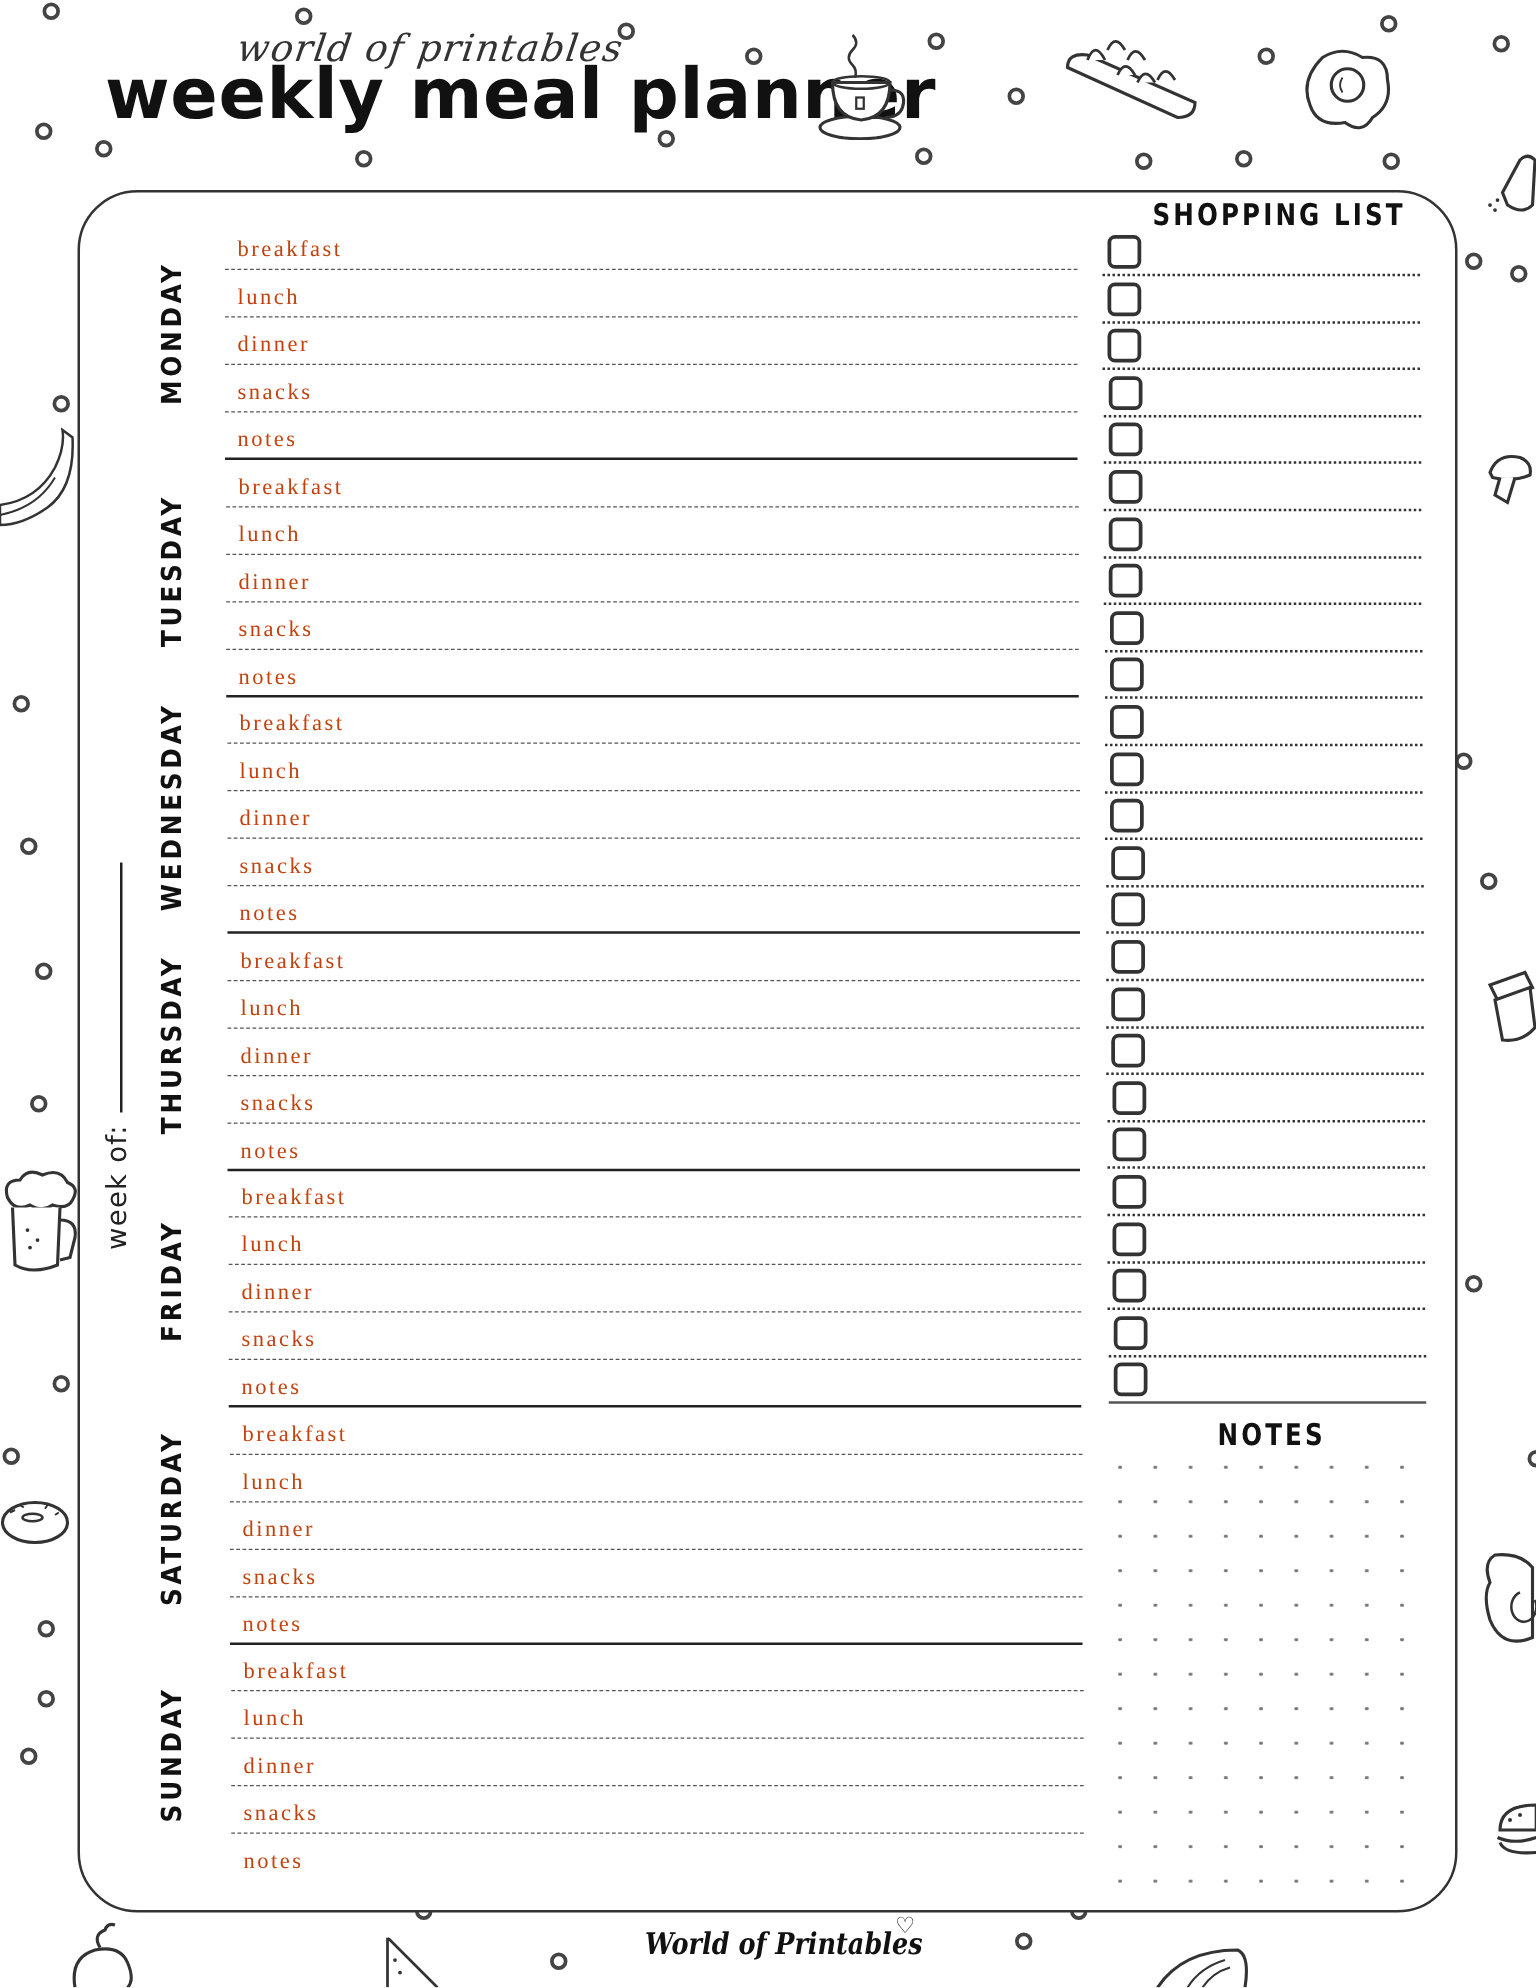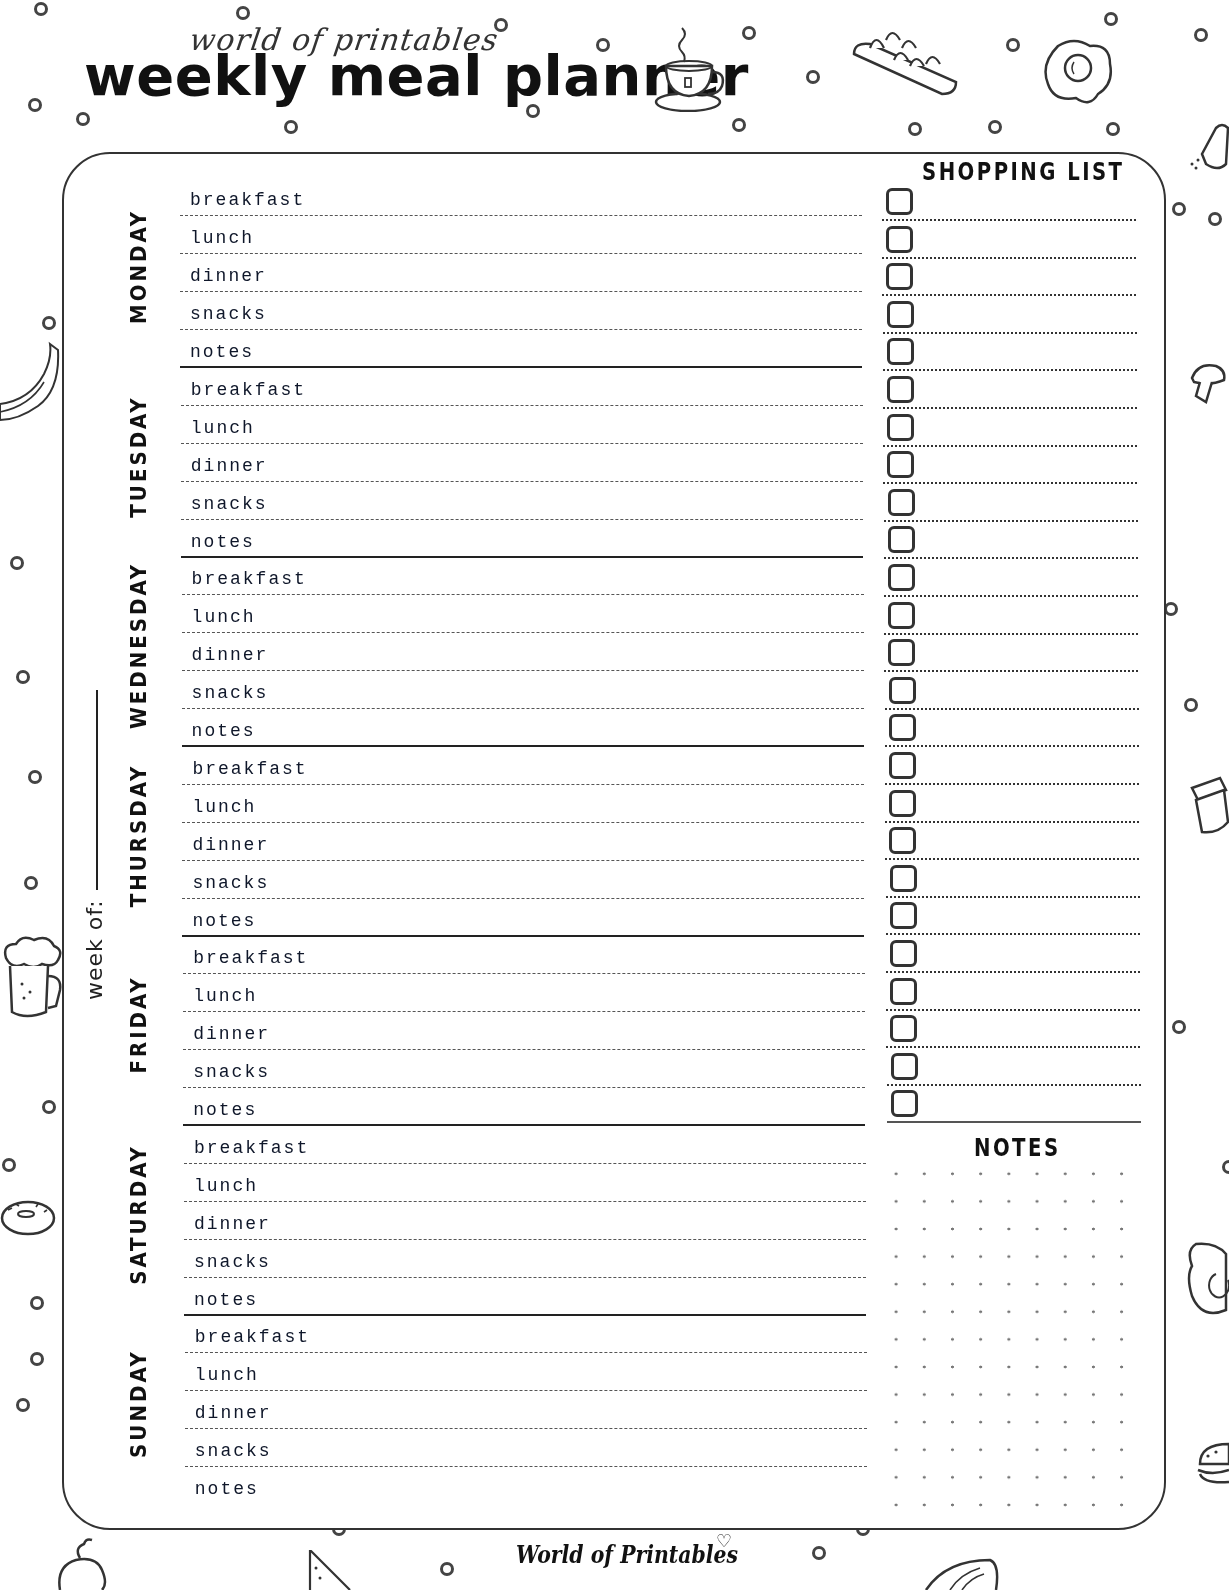--- a/index.html
+++ b/index.html
@@ -40,22 +40,22 @@
     position: absolute; transform: rotate(-90deg); transform-origin: center center;
     font-family: "DejaVu Sans Condensed", "DejaVu Sans", sans-serif;
     font-size: 22px; letter-spacing: 3px; font-weight: bold; color: #111; white-space: nowrap;
     text-align: center;
   }
   .meal-row {
     position: absolute; left: 180px; width: 682px; height: 38px;
   }
   .meal-label {
     position: absolute; left: 10px; bottom: 6px;
-    font-family: Liberation Mono, monospace; font-size: 18px;
-    letter-spacing: 2px; color: #0f172a;
+    font-family: Liberation Serif, serif; font-size: 18px;
+    letter-spacing: 2px; color: #c2410c;
   }
   .meal-line {
     position: absolute; left: 0; right: 0; bottom: 0; height: 0;
     border-bottom: 1.5px dashed #555;
   }
   .meal-line.solid { border-bottom: 2px solid #222; }
   
   .section-title {
     position: absolute; font-family: "DejaVu Sans", sans-serif; font-size: 24px;
     letter-spacing: 3px; color: #111; font-weight: bold; transform: scaleX(0.82);

